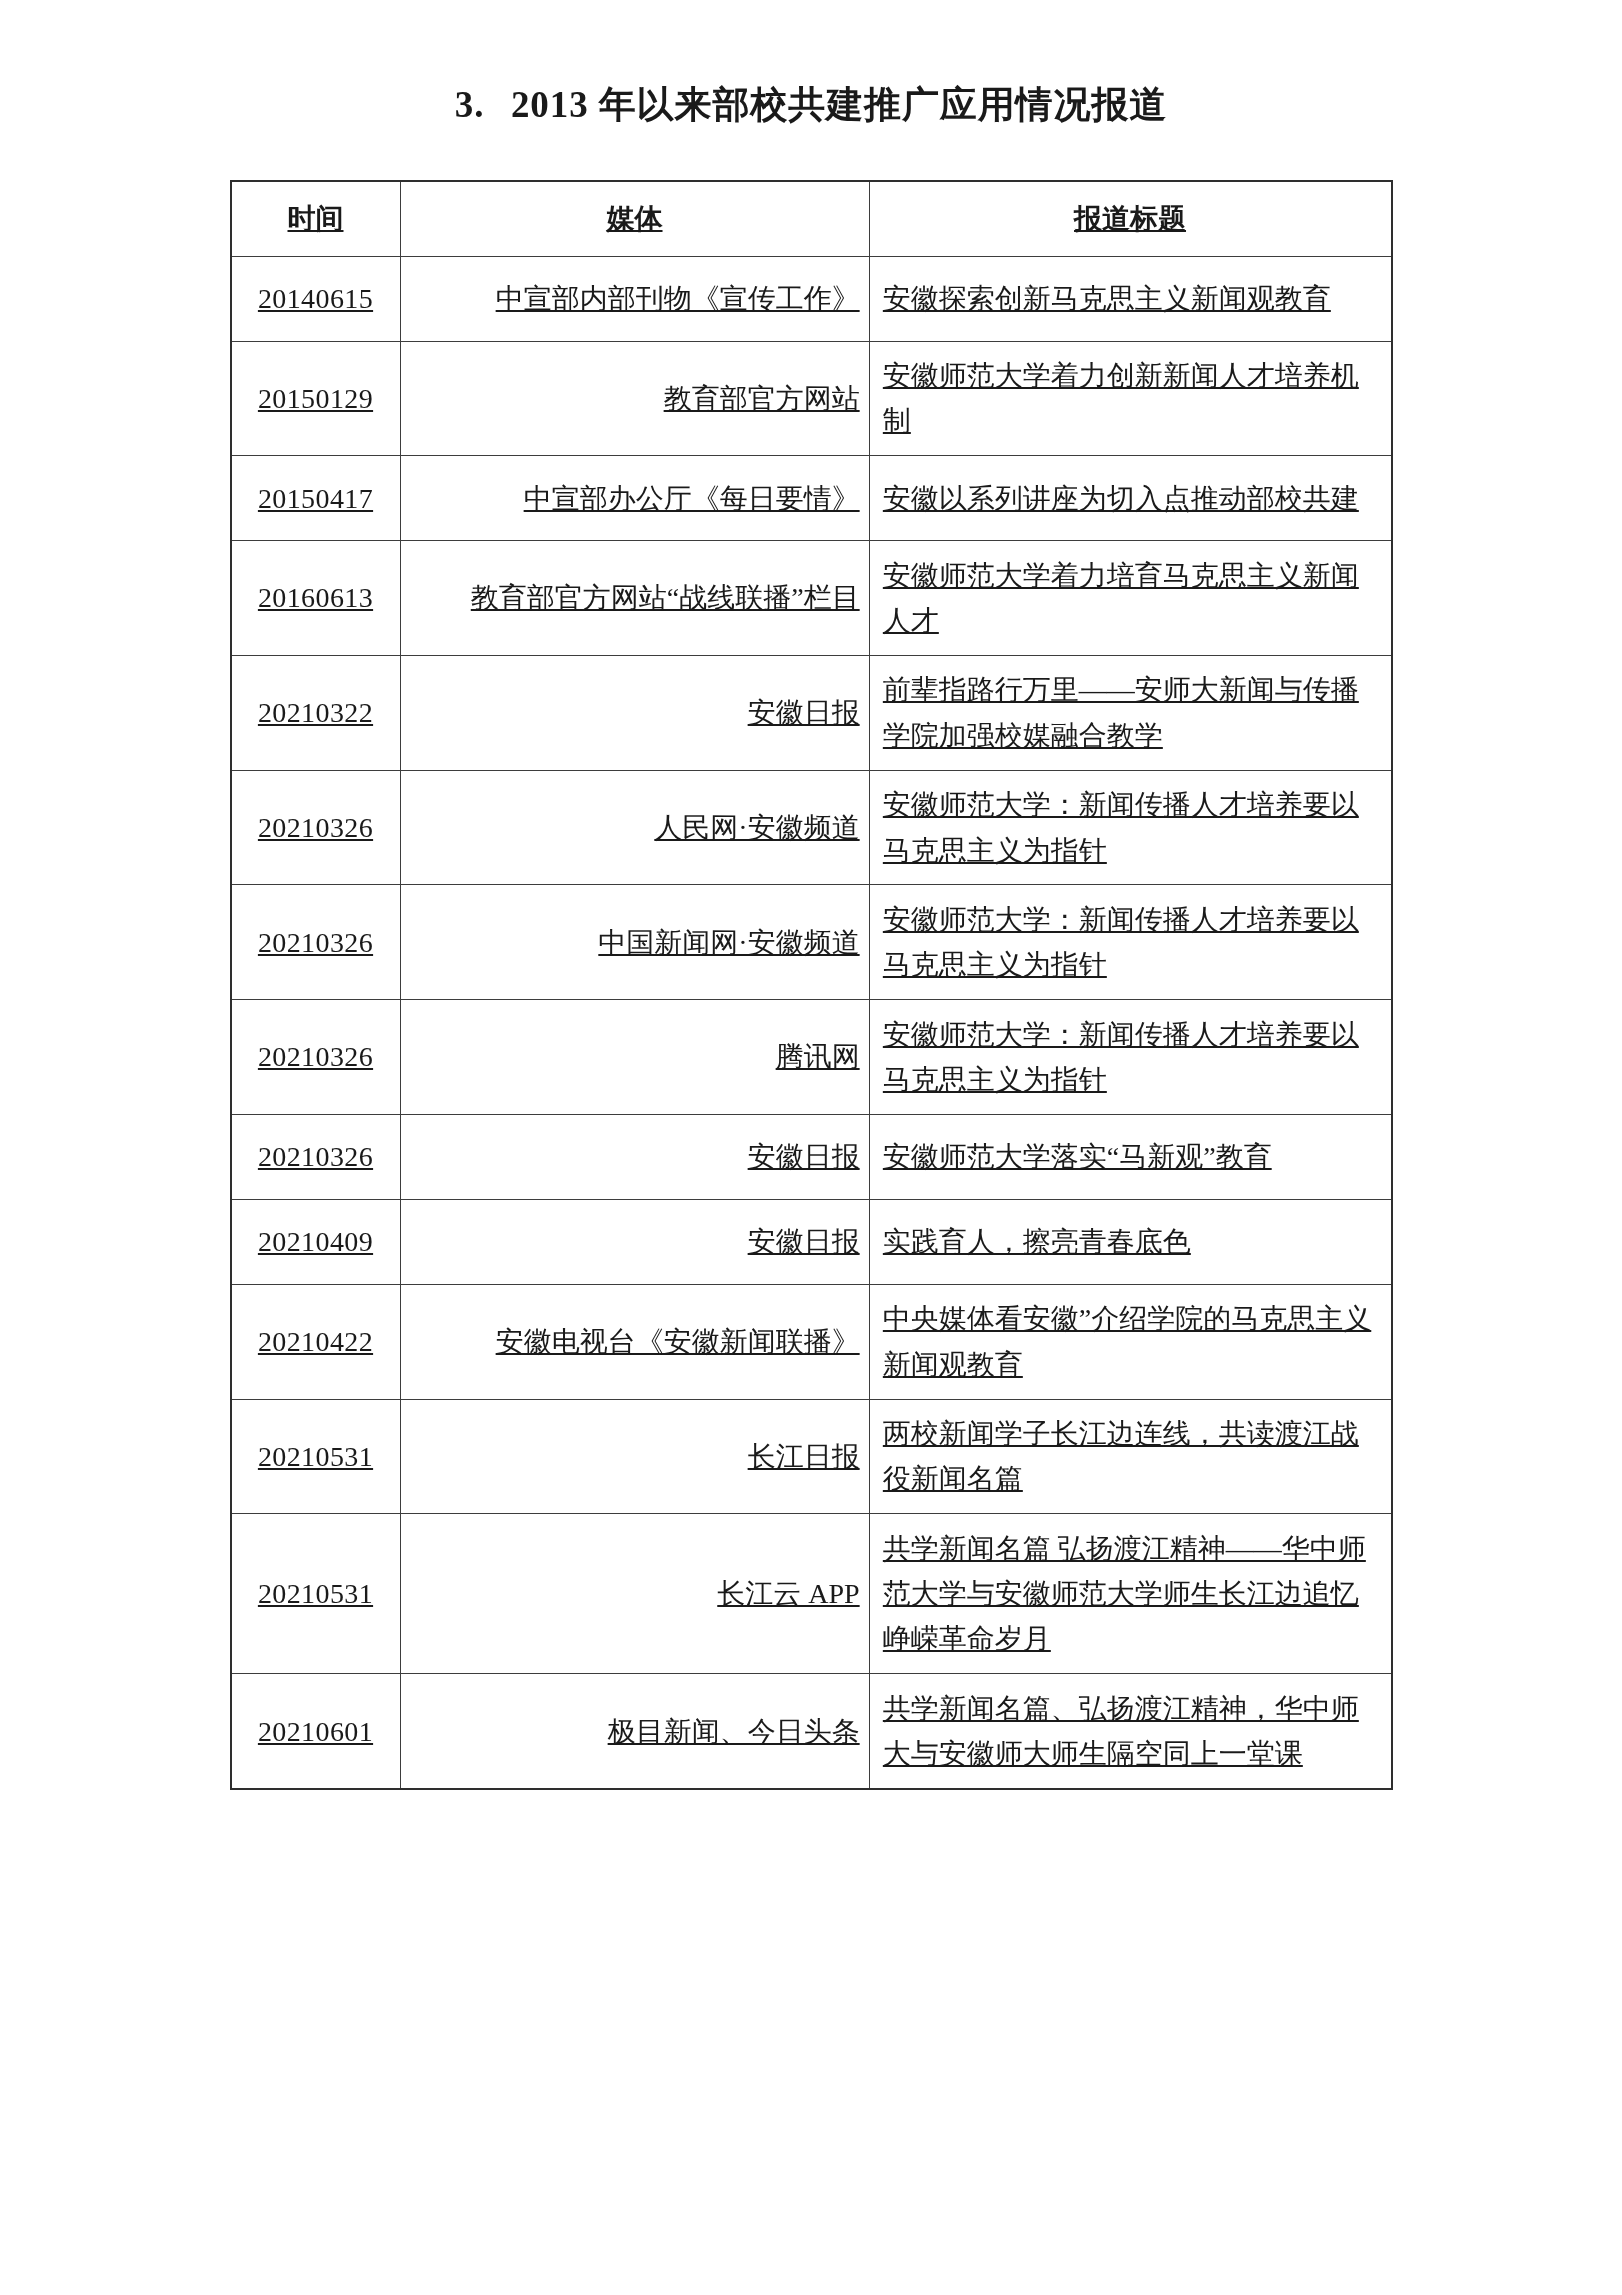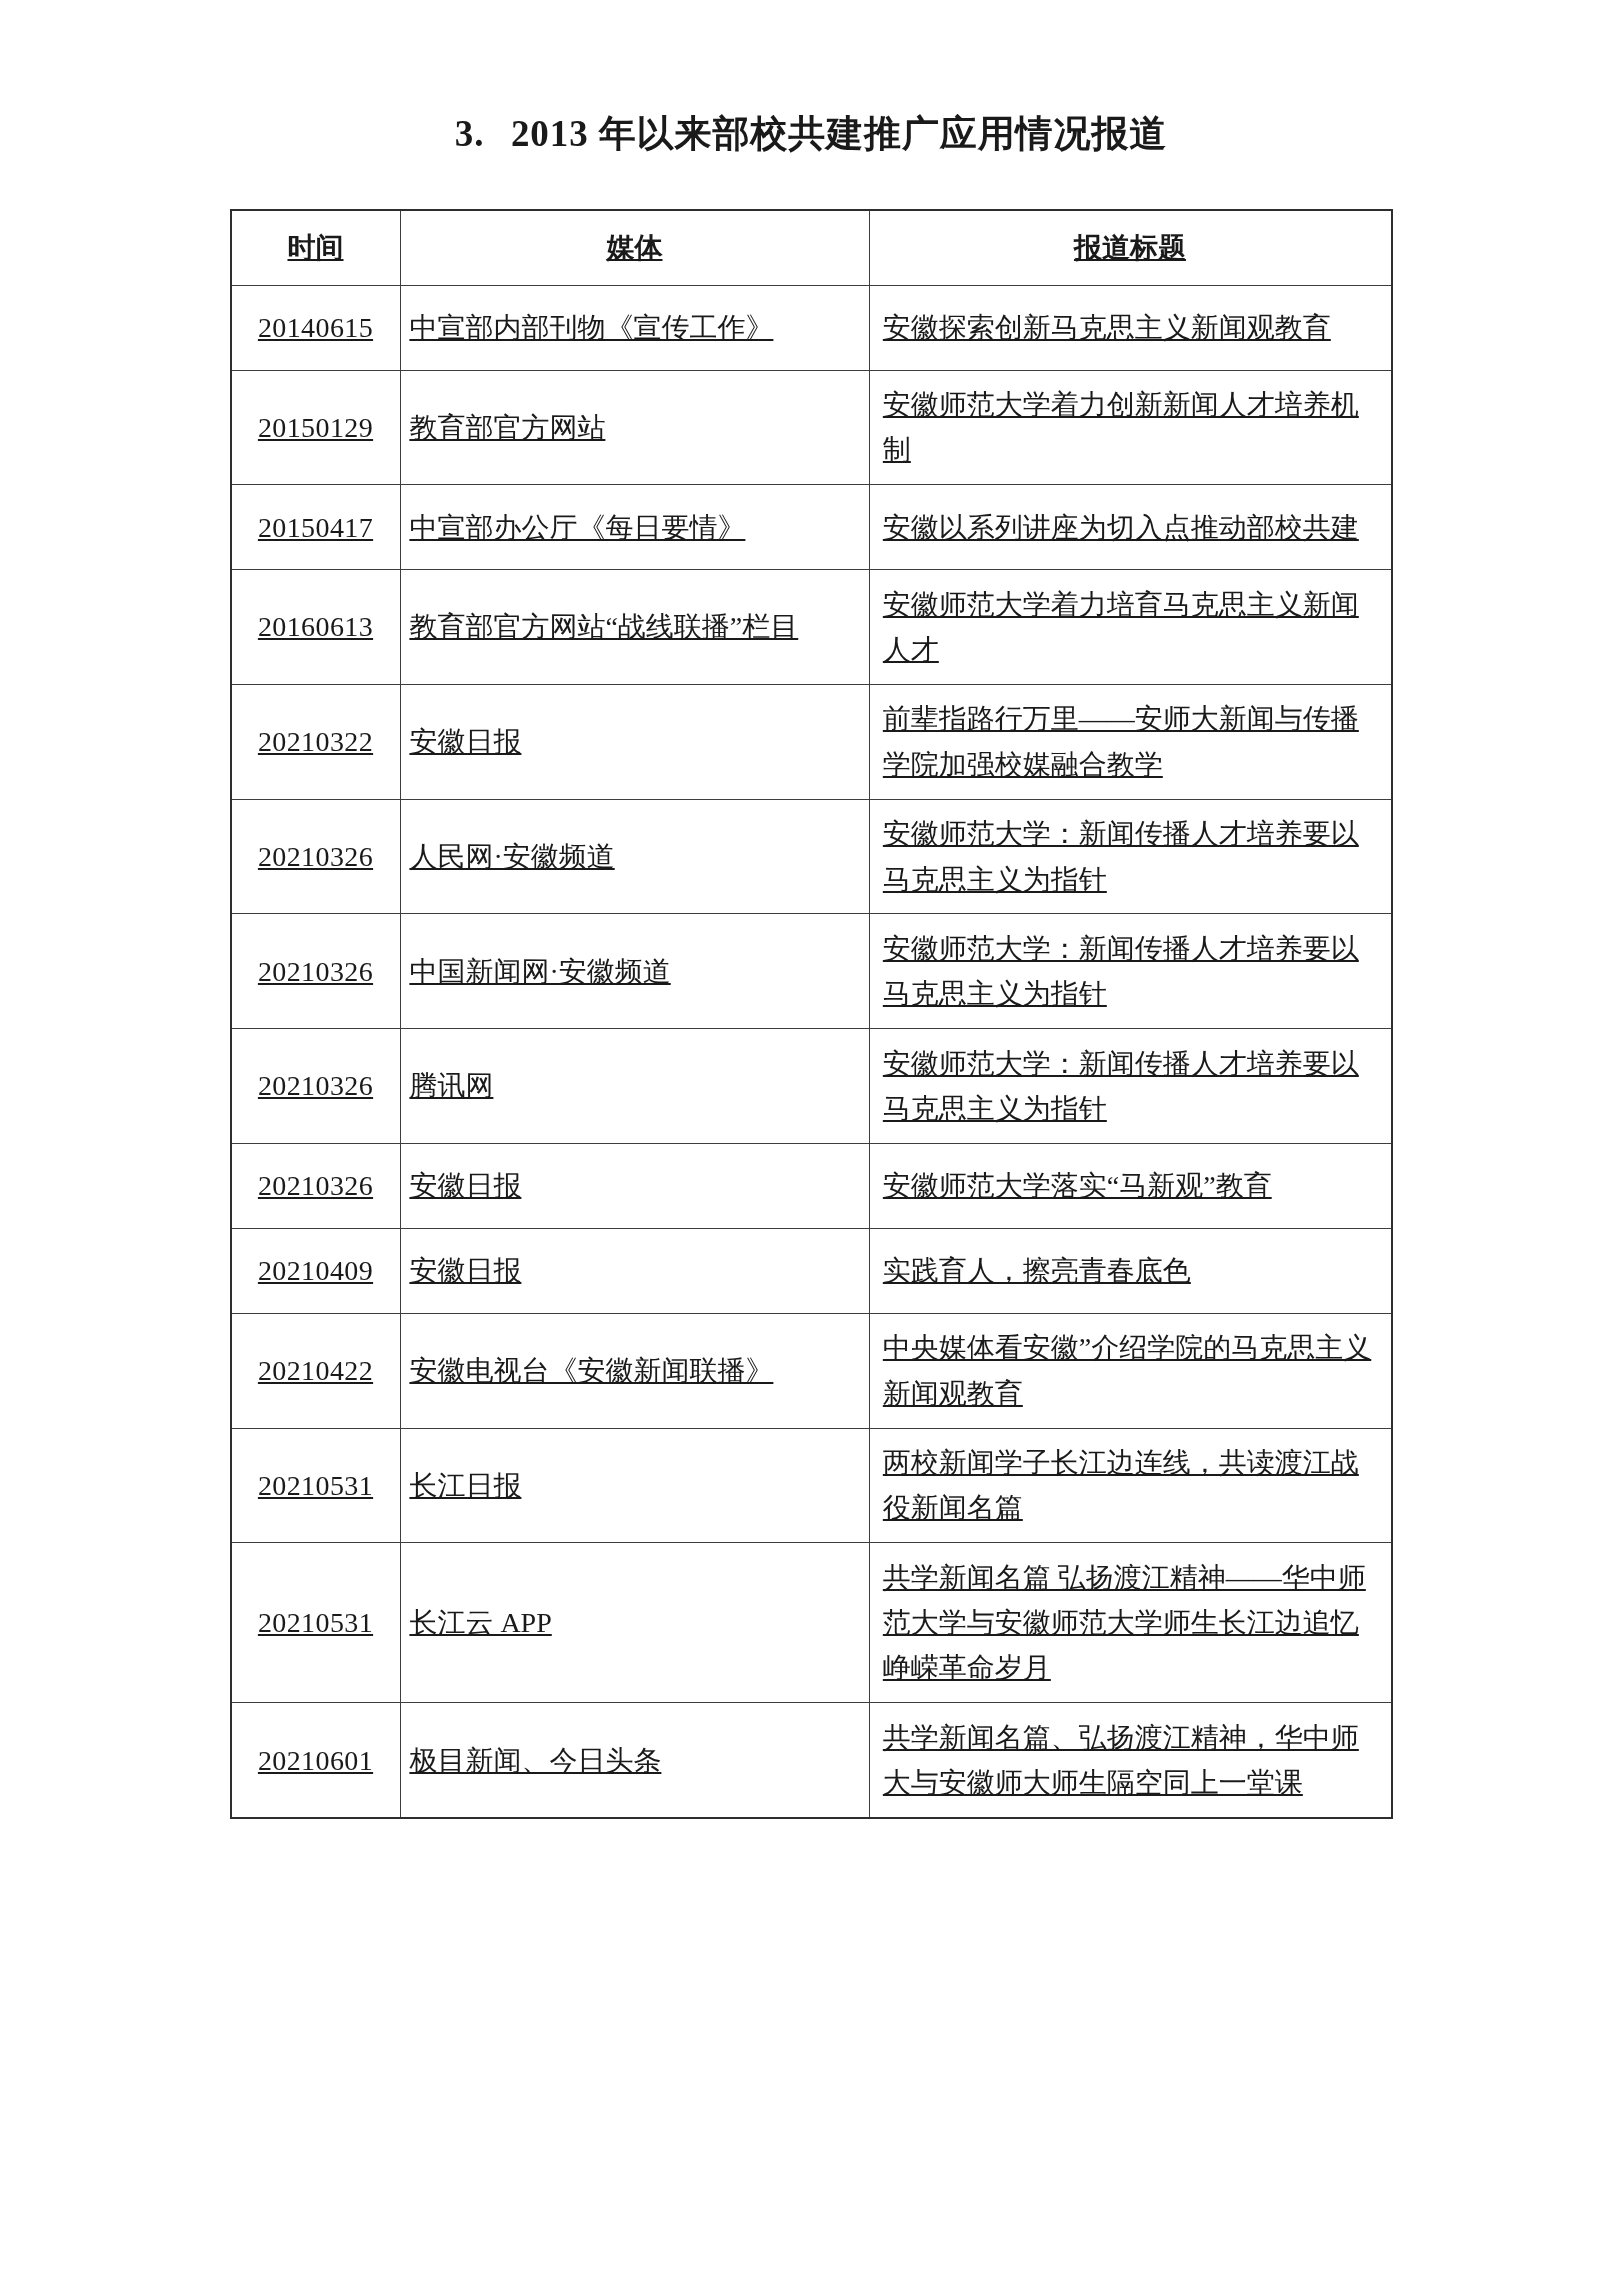--- a/index.html
+++ b/index.html
@@ -11,21 +11,21 @@
     height: 2295px;
     background: #ffffff;
     color: #1a1a1a;
     font-family: "Liberation Serif", "DejaVu Serif", serif;
     overflow: hidden;
   }
   .page {
     box-sizing: border-box;
     width: 1622px;
     height: 2295px;
-    padding-top: 109px;
+    padding-top: 80px;
   }
   .doc-title {
     text-align: center;
     font-size: 37px;
     font-weight: bold;
     margin: 0 0 50px 0;
     letter-spacing: 0.9px;
     white-space: nowrap;
   }
   .doc-title .t-num {
@@ -59,21 +59,21 @@
   .report-table td {
     font-size: 28px;
     line-height: 1.62;
     padding: 11.5px 8.9px;
   }
   td.c-time {
     text-align: center;
     letter-spacing: 0.4px;
   }
   td.c-media {
-    text-align: left;
+    text-align: right;
   }
   td.c-title {
     text-align: left;
     padding-left: 13.3px;
     padding-right: 17.7px;
   }
   .pagenum {
     text-align: center;
     font-size: 25px;
     margin-top: 51px;

